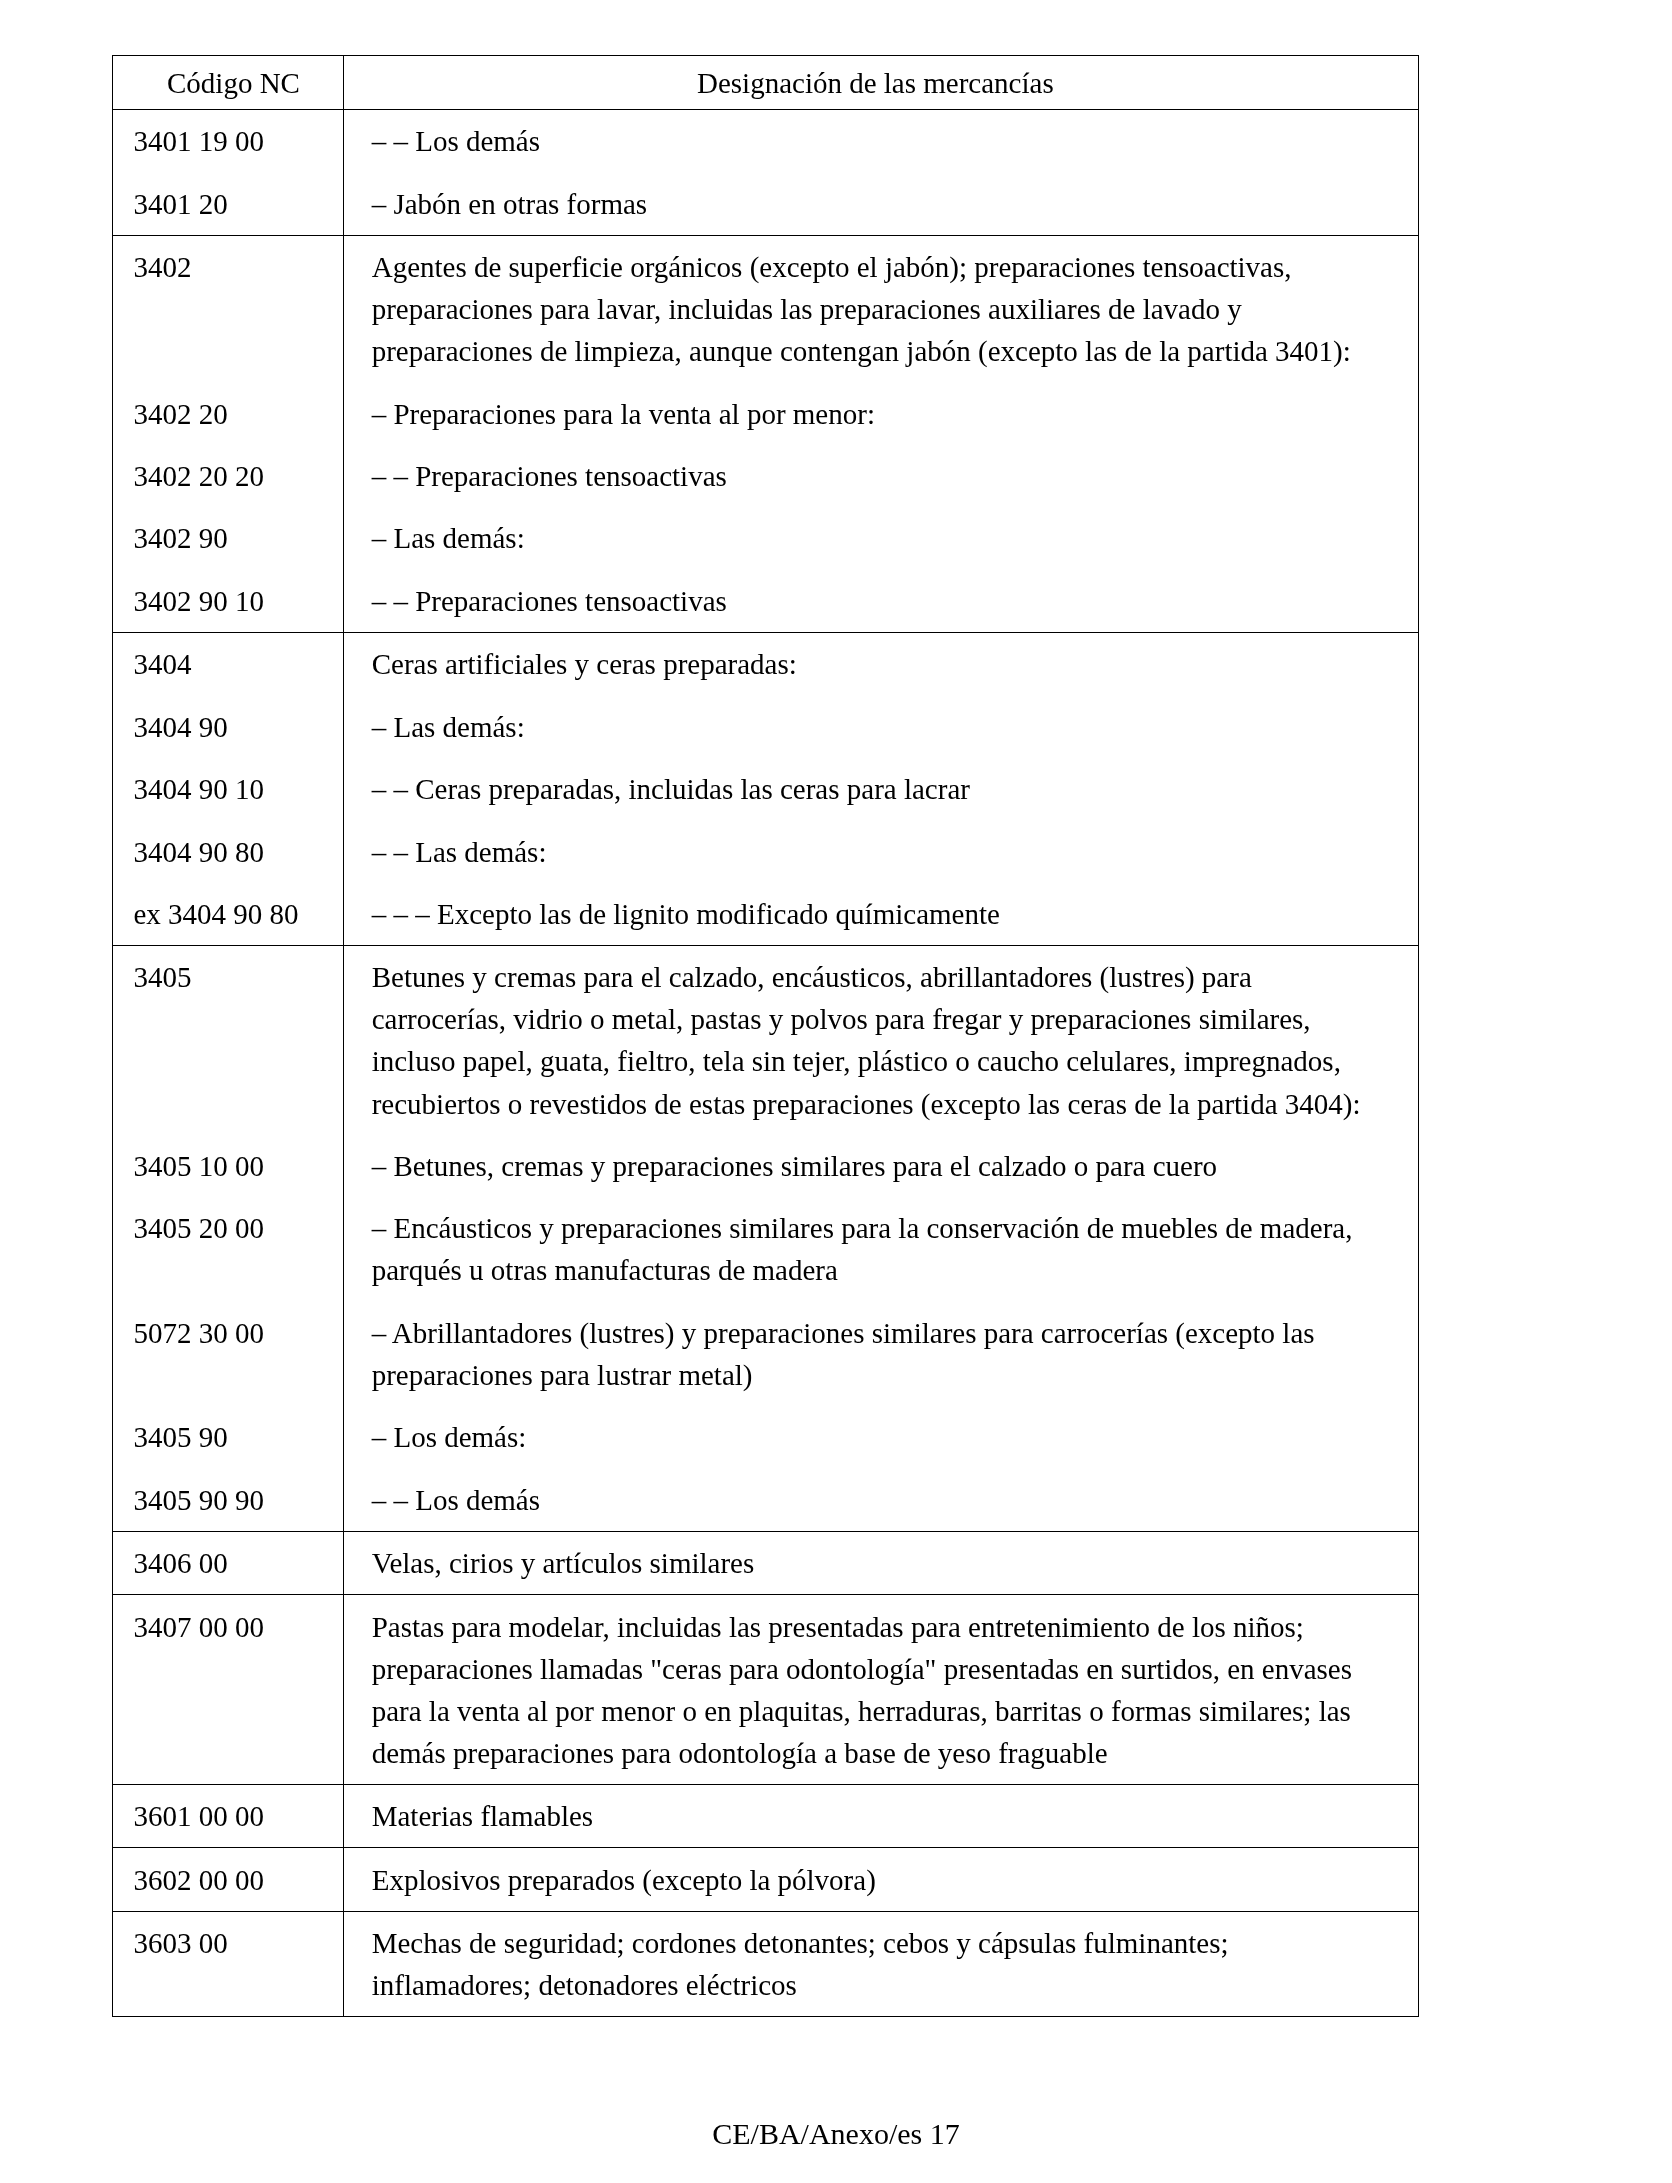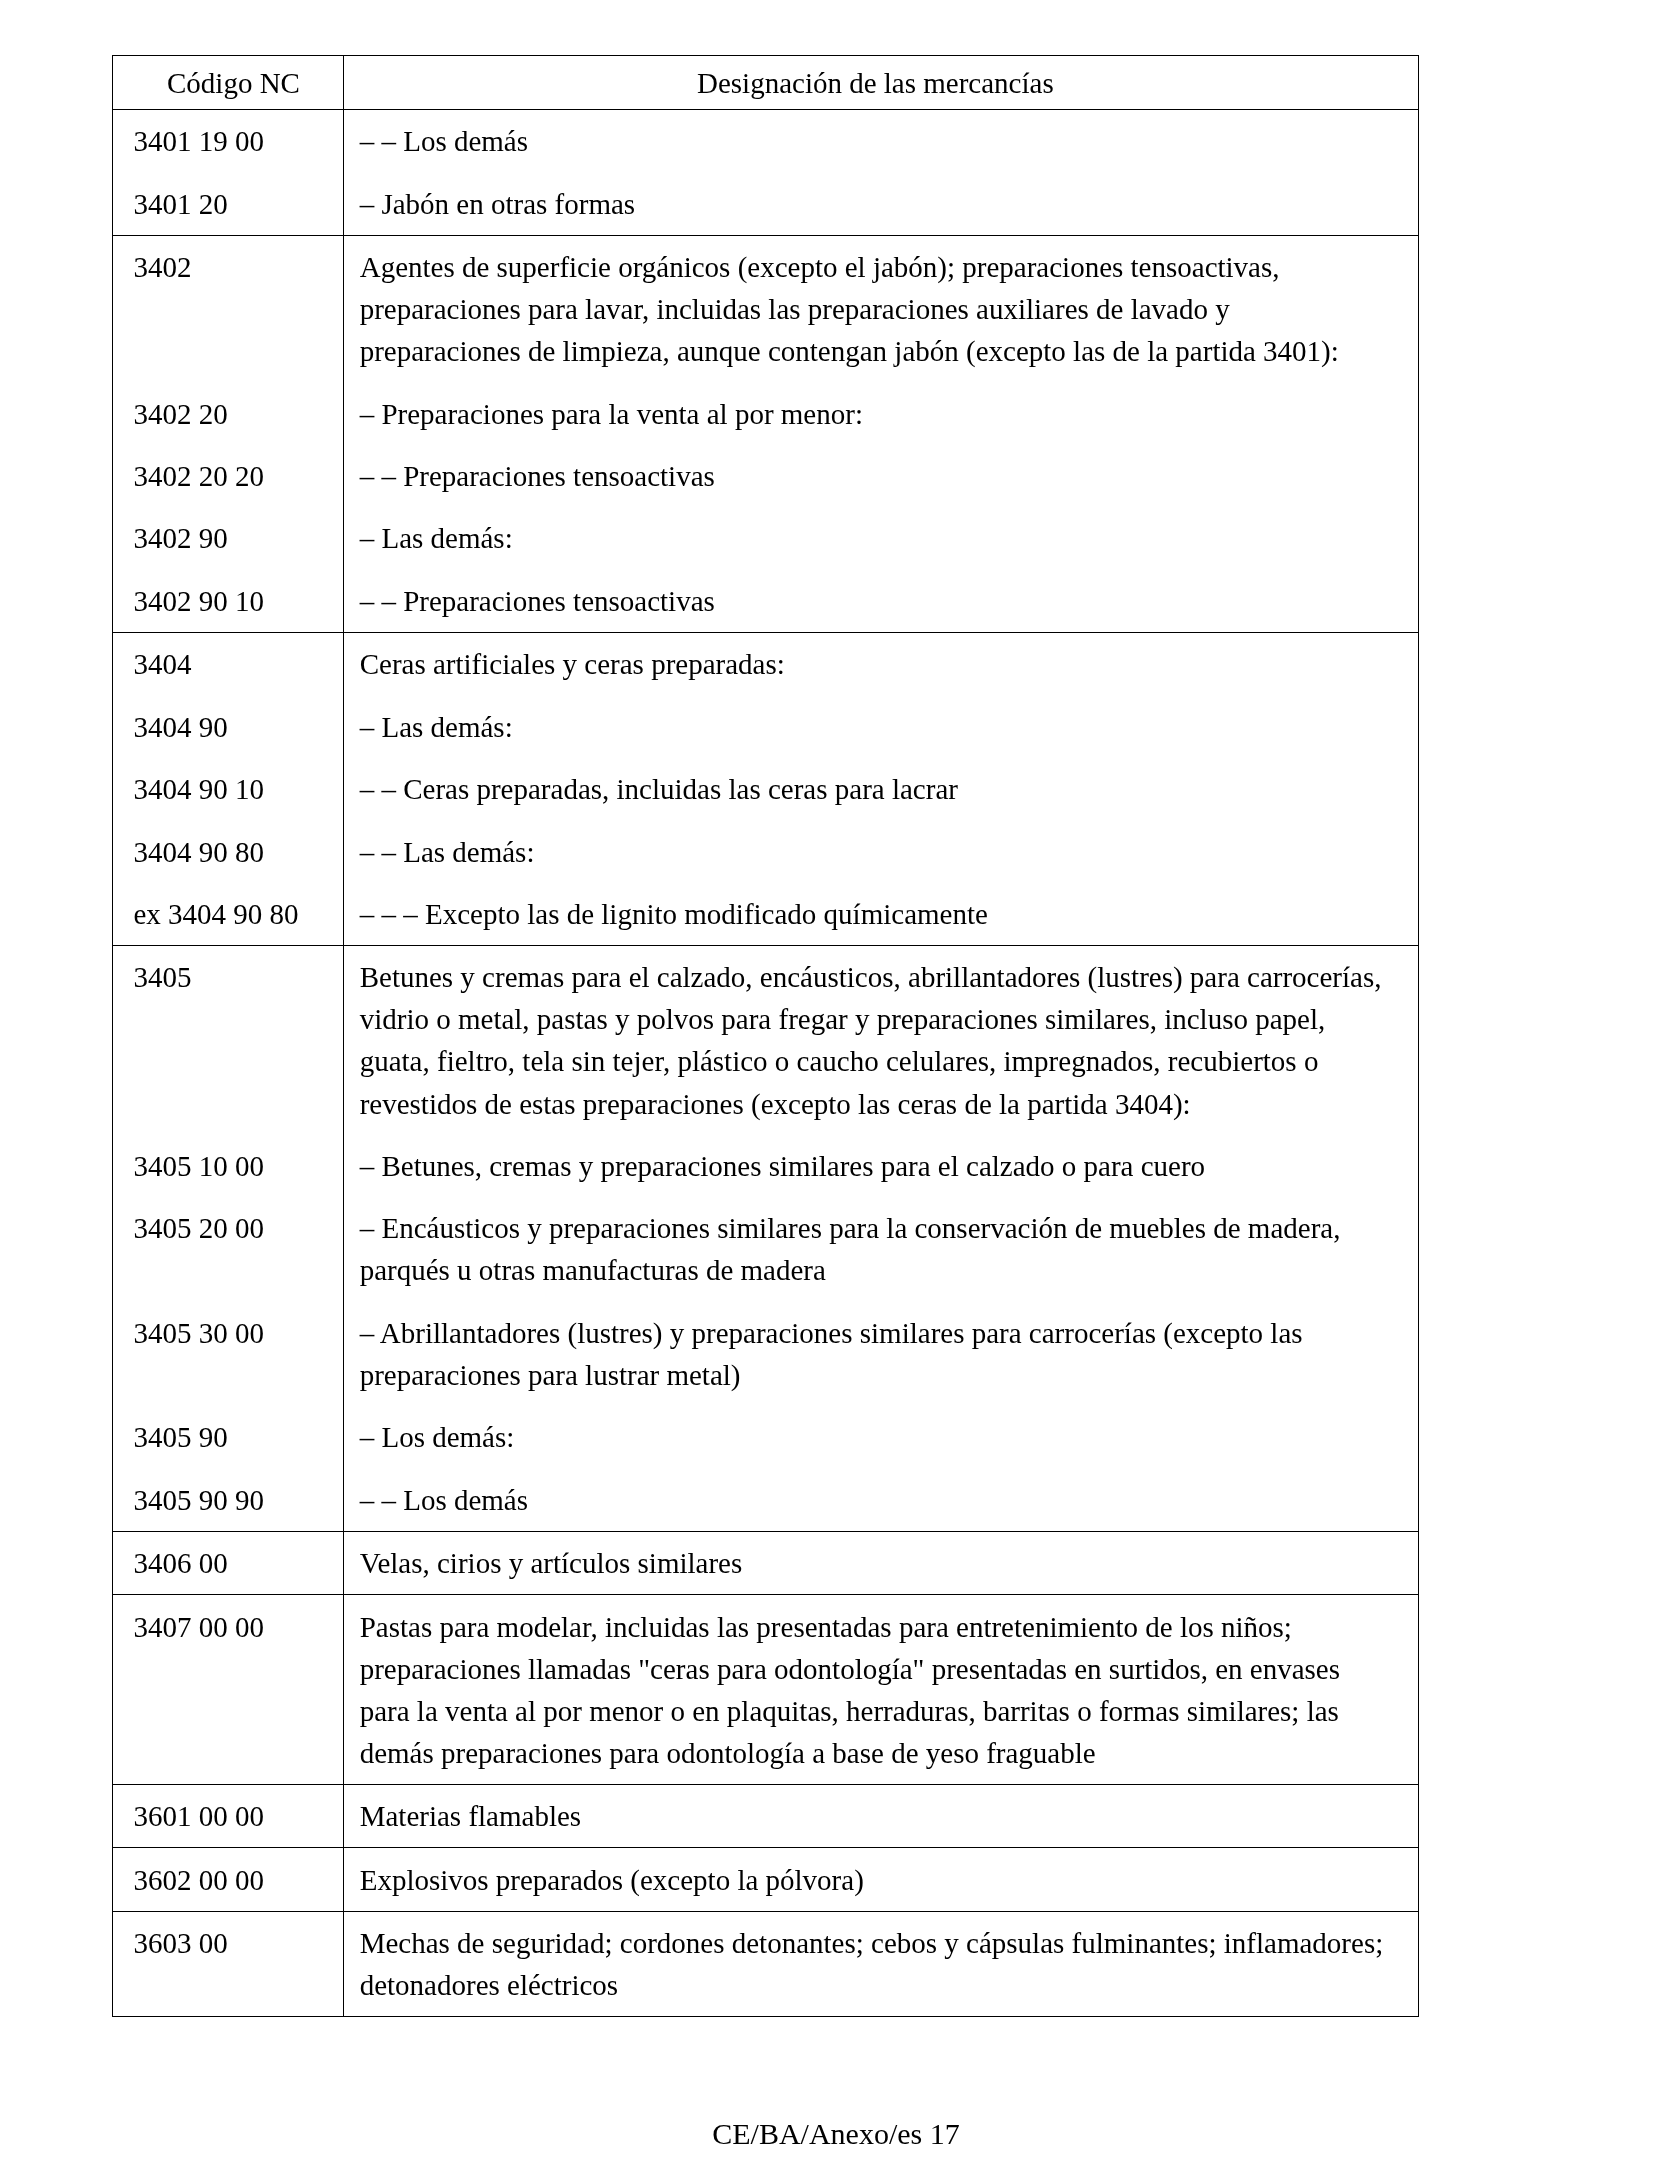--- a/index.html
+++ b/index.html
@@ -30,20 +30,21 @@
   .group {
     border-bottom: 1.6px solid #000000;
   }
   .group:last-child {
     border-bottom: none;
   }
 
   .row {
     display: grid;
     grid-template-columns: 231px 1fr;
+    gap: 12px;
   }
 
   .cell {
     font-size: 29px;
     line-height: 1.45;
   }
 
   .cell.code {
     border-right: 1.6px solid #000000;
     padding: 10.2px 9.4px 10.2px 20.4px;
@@ -142,21 +143,21 @@
   </div>
           <div class="row">
     <div class="cell code">3405 10 00</div>
     <div class="cell desc">– Betunes, cremas y preparaciones similares para el calzado o para cuero</div>
   </div>
           <div class="row">
     <div class="cell code">3405 20 00</div>
     <div class="cell desc">– Encáusticos y preparaciones similares para la conservación de muebles de madera, parqués u otras manufacturas de madera</div>
   </div>
           <div class="row">
-    <div class="cell code">3405 30 00</div>
+    <div class="cell code">5072 30 00</div>
     <div class="cell desc">– Abrillantadores (lustres) y preparaciones similares para carrocerías (excepto las preparaciones para lustrar metal)</div>
   </div>
           <div class="row">
     <div class="cell code">3405 90</div>
     <div class="cell desc">– Los demás:</div>
   </div>
           <div class="row">
     <div class="cell code">3405 90 90</div>
     <div class="cell desc">– – Los demás</div>
   </div>

